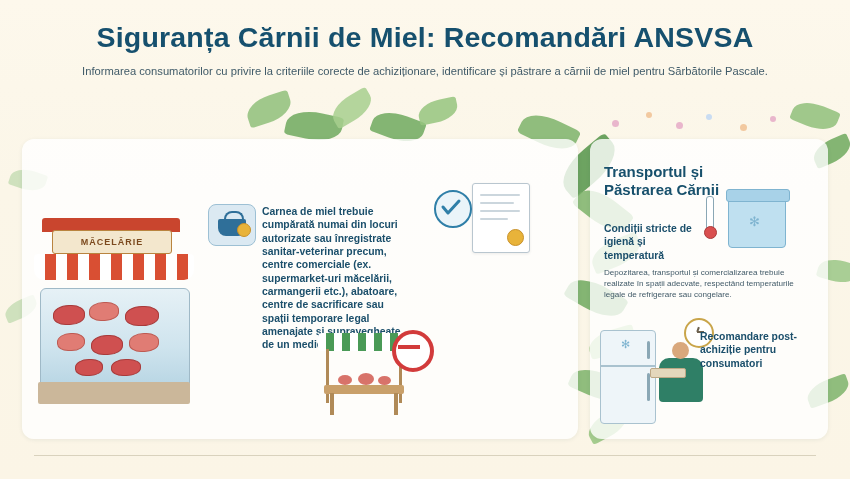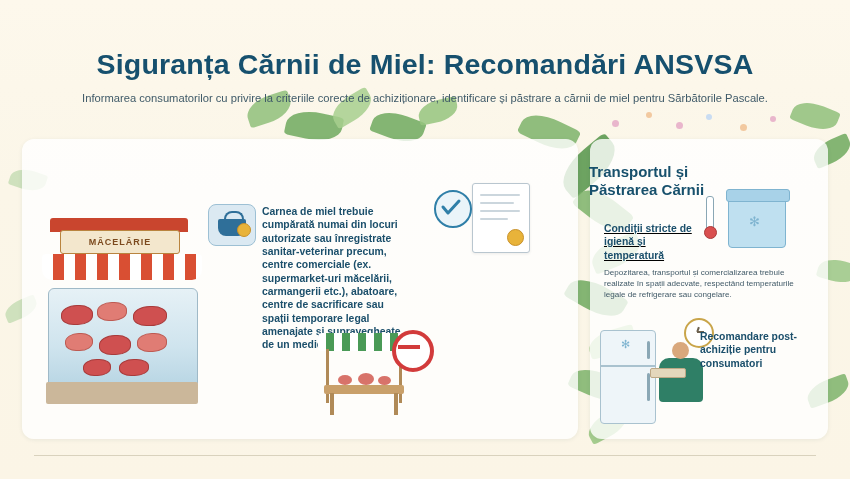--- a/index.html
+++ b/index.html
@@ -27,21 +27,20 @@
     width: 850px;
     padding-top: 22px;
     text-align: center;
   }
   .title {
     font-size: 28.5px;
     font-weight: bold;
     color: #16506e;
     letter-spacing: 0.2px;
     line-height: 1.1;
-    margin-top: 27px;
   }
   .subtitle {
     margin-top: 11px;
     font-size: 11.2px;
     color: #3f5a68;
     line-height: 1.3;
   }
   .leafblob {
     position: absolute;
     border-radius: 60% 10% 60% 10%;
@@ -96,21 +95,21 @@
   }
   .footer-text {
     position: absolute;
     left: 84px; top: 461px;
     font-size: 7.6px;
     color: #7b7463;
   }
   
   .shop {
     position: absolute;
-    left: 40px; top: 196px;
+    left: 32px; top: 196px;
     width: 164px; height: 218px;
   }
   .shop-roof {
     position: absolute;
     left: 10px; top: 22px;
     width: 138px; height: 14px;
     background: #c9452e;
     border-radius: 3px 3px 0 0;
   }
   .shop-sign {
@@ -436,32 +435,32 @@
     <div class="stall-leg" style="left:76px;"></div>
     <div class="stall-goods" style="left:20px;top:42px;width:14px;height:10px;"></div>
     <div class="stall-goods" style="left:40px;top:40px;width:16px;height:12px;"></div>
     <div class="stall-goods" style="left:60px;top:43px;width:13px;height:9px;"></div>
   </div>
   <div class="noentry"></div>
   <div class="blk" style="left:428px;top:355px;width:140px;">
   </div>
 
   <div class="panel panel-right"></div>
-  <div class="panel-heading" style="left:589px;top:163px;width:150px;">Transportul și Păstrarea Cărnii</div>
+  <div class="panel-heading" style="left:604px;top:163px;width:150px;">Transportul și Păstrarea Cărnii</div>
 
   <div class="cooler">
     <div class="cooler-lid"></div>
     <div class="snowflake" style="left:20px;top:18px;">✻</div>
   </div>
   <div class="thermo">
     <div class="thermo-tube"></div>
     <div class="thermo-bulb"></div>
   </div>
 
-  <div class="blk" style="left:604px;top:222px;width:94px;text-decoration:underline;">
+  <div class="blk" style="left:604px;top:222px;width:94px;">
     <div class="block-title">Condiții stricte de igienă și temperatură</div>
   </div>
   <div class="blk" style="left:604px;top:267px;width:212px;">
     <div class="block-body" style="margin-top:0;">Depozitarea, transportul și comercializarea trebuie realizate în spații adecvate, respectând temperaturile legale de refrigerare sau congelare.</div>
   </div>
 
   <div class="fridge">
     <div class="fridge-split"></div>
     <div class="fridge-handle" style="top:10px;height:18px;"></div>
     <div class="fridge-handle" style="top:42px;height:28px;"></div>

